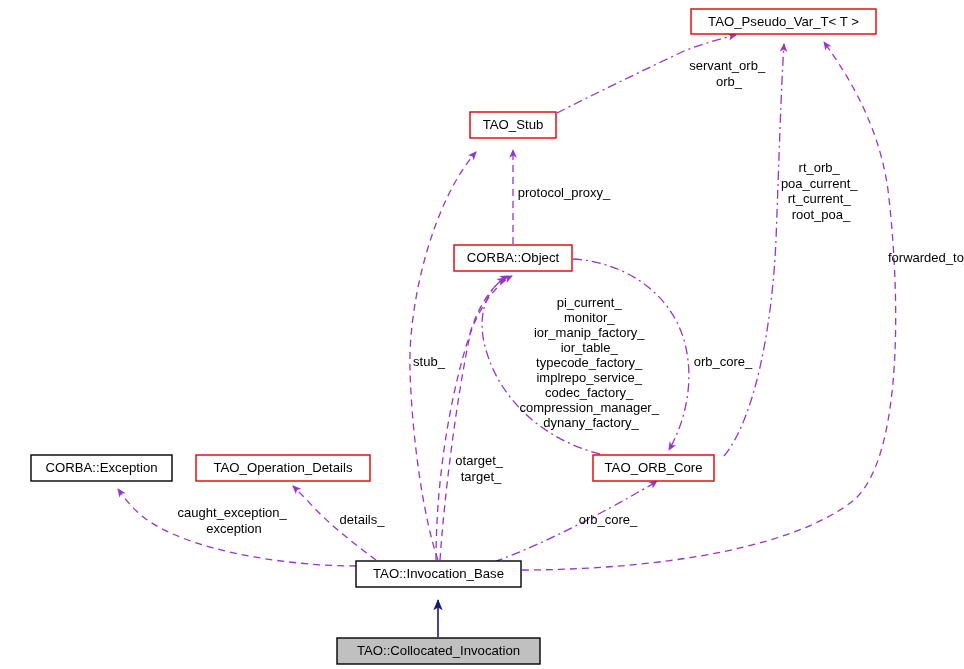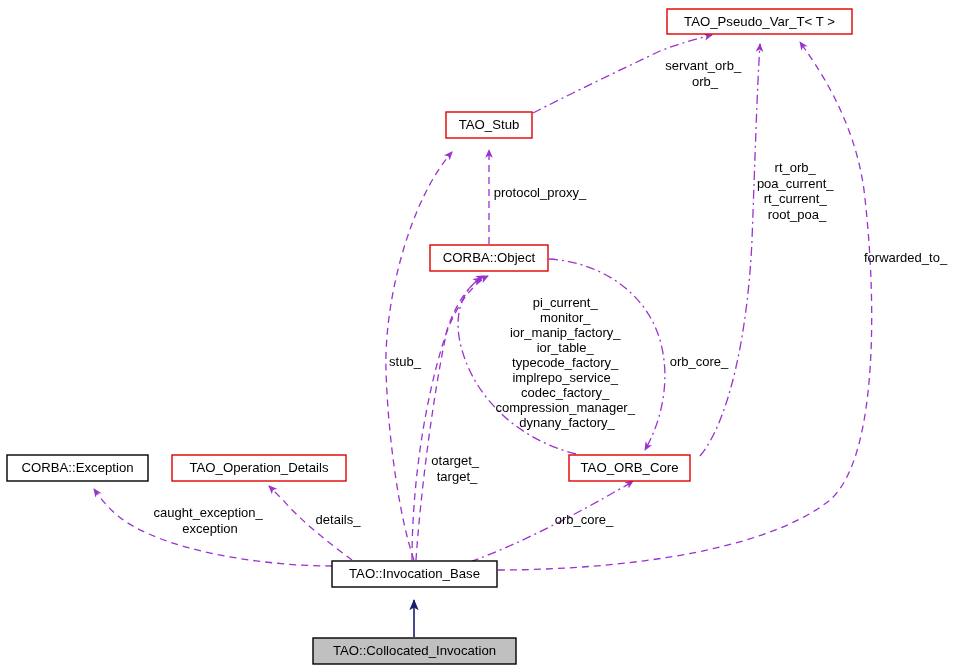--- a/index.html
+++ b/index.html
@@ -10,20 +10,21 @@
   body {
     width: 964px;
     height: 669px;
     font-family: "Liberation Sans", sans-serif;
     overflow: hidden;
   }
   #diagram-root {
     position: relative;
     width: 768px;
     height: 669px;
+    margin-left: 24px;
   }
   svg#uml-canvas {
     position: absolute;
     left: 0;
     top: 0;
     width: 964px;
     height: 669px;
   }
   .node-label {
     font-family: "Liberation Sans", sans-serif;

